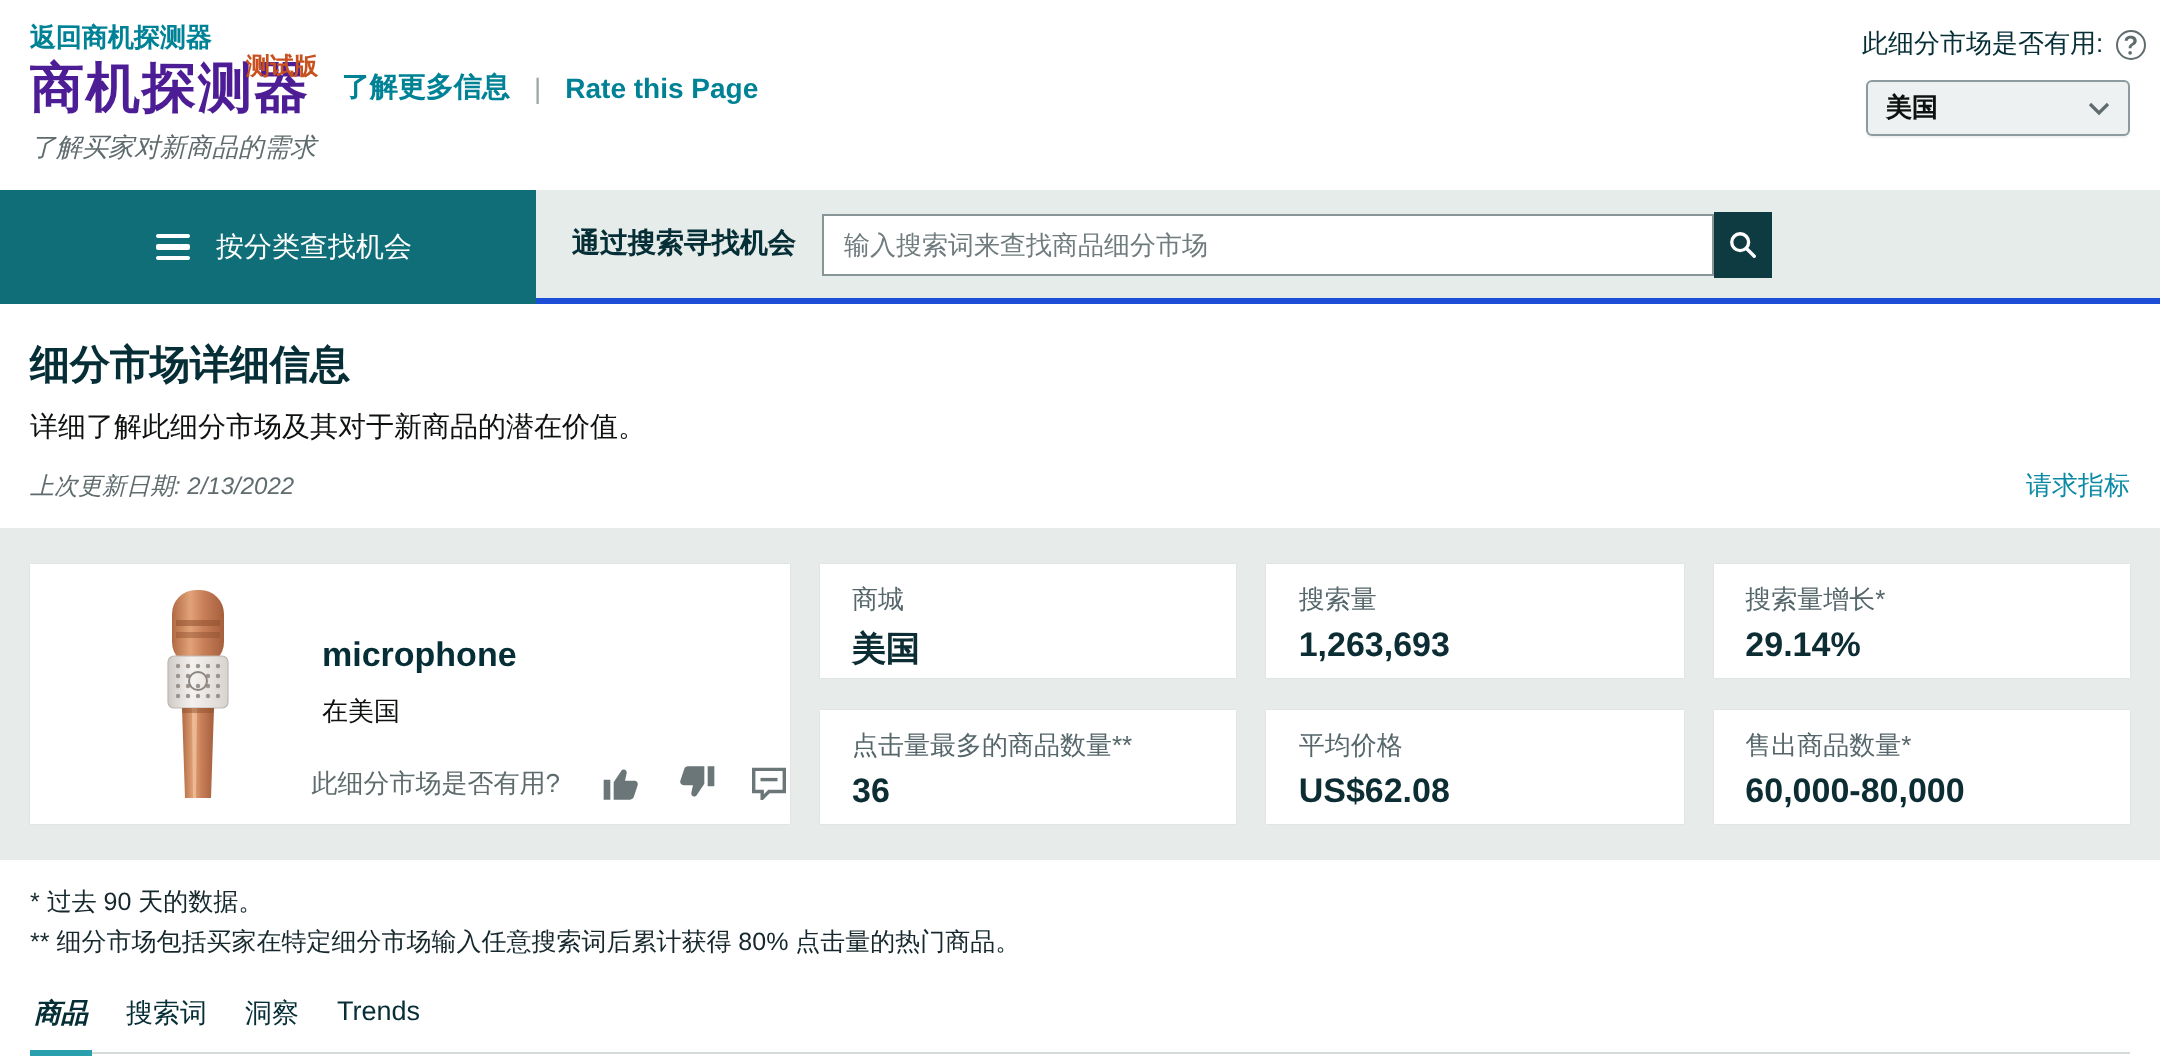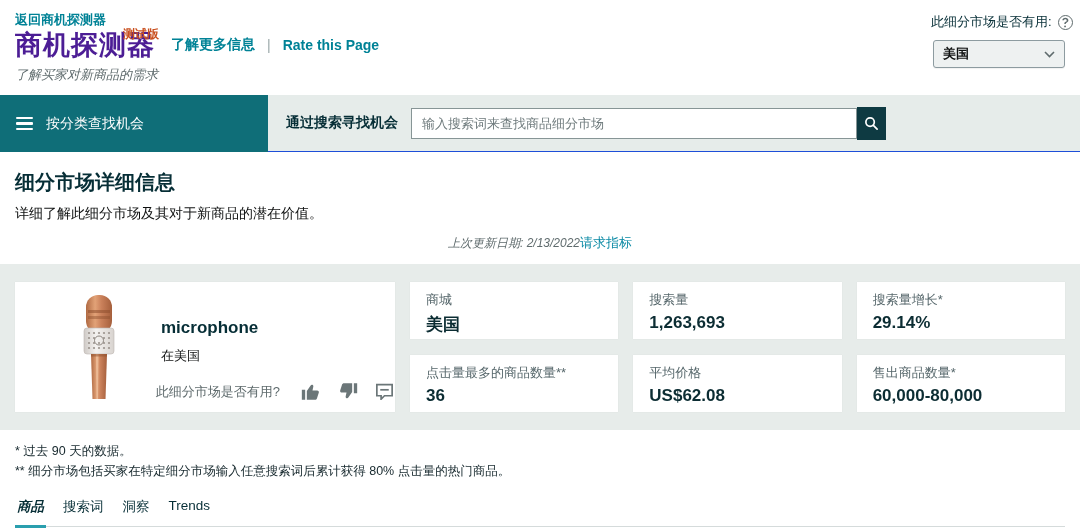--- a/index.html
+++ b/index.html
@@ -18,34 +18,34 @@
   .header-sub { font-style:italic; color:#5f6b6d; font-size:13px; margin-top:7px; }
 
   .header-right { position:absolute; top:13px; right:15px; width:132px; }
   .marketplace-row { display:flex; align-items:center; gap:6px; font-size:13px; color:#062e36; white-space:nowrap; justify-content:flex-start; margin-left:-2px; }
   .help-icon { width:15px; height:15px; border:1px solid #5f6b6d; border-radius:50%; display:inline-flex; align-items:center; justify-content:center; flex:0 0 auto; cursor:pointer; }
   .help-icon svg { display:block; }
   .dropdown { margin-top:9px; width:132px; height:28px; background:#eef1f1; border:1px solid #8d9ba0; border-radius:3px; display:flex; align-items:center; justify-content:space-between; padding:0 9px; font-size:13px; font-weight:700; color:#0f1111; cursor:pointer; box-shadow:0 1px 1px rgba(0,0,0,.06); }
 
   
   .navbar { display:flex; height:57px; }
-  .nav-left { width:268px; background:#0f6e78; color:#fff; display:flex; align-items:center; gap:13px; padding-left:16px; font-size:14px; cursor:pointer; }
+  .nav-left { width:268px; background:#0f6e78; color:#fff; display:flex; align-items:center; gap:13px; padding-left:16px; font-size:14px; cursor:pointer;justify-content:center; }
   .hamburger { display:flex; flex-direction:column; gap:3px; }
   .hamburger span { display:block; width:17px; height:2.5px; background:#fff; border-radius:1px; }
-  .nav-right { flex:1; background:#e6ecea; display:flex; align-items:center; padding-left:18px; border-bottom:1px solid #1d4ed8; }
+  .nav-right { flex:1; background:#e6ecea; display:flex; align-items:center; padding-left:18px; border-bottom:3px solid #1d4ed8; }
   .search-label { font-weight:700; font-size:14px; color:#062e36; margin-right:13px; white-space:nowrap; }
   .search-input { width:446px; height:31px; border:1px solid #879596; background:#fff; padding:0 10px; font-size:13px; color:#0f1111; font-family:inherit; outline:none; border-radius:0; }
   .search-input::placeholder { color:#6f7b7d; }
   .search-button { width:29px; height:33px; background:#0e3a42; border:none; display:flex; align-items:center; justify-content:center; cursor:pointer; }
 
   
   .section-head { background:#fff; height:112px; padding:17px 15px 0; position:relative; }
   .section-title { font-size:20px; font-weight:700; color:#062e36; }
   .section-desc { font-size:14px; color:#0f1111; margin-top:9px; }
-  .section-meta { display:flex; justify-content:center; align-items:center; margin-top:11px; }
+  .section-meta { display:flex; justify-content:space-between; align-items:center; margin-top:11px; }
   .last-updated { font-style:italic; font-size:12px; color:#5f6b6d; }
   .request-link { font-size:13px; color:#0b8aa5; text-decoration:none; cursor:pointer; }
 
   
   .gray-band { background:#e7ecea; height:166px; padding:18px 15px; }
   .cards-grid { display:grid; grid-template-columns:380px 1fr 1fr 1fr; gap:16px 15px; grid-auto-rows:57px; }
   .product-card { grid-row:1 / span 2; background:#fff; position:relative; display:flex; padding-left:52px; box-shadow:0 0 1px rgba(0,0,0,.08); }
   .mic-wrap { width:64px; display:flex; align-items:center; justify-content:center; }
   .product-info { margin-top:36px; margin-left:30px; }
   .product-name { font-size:17px; font-weight:700; color:#062e36; }

